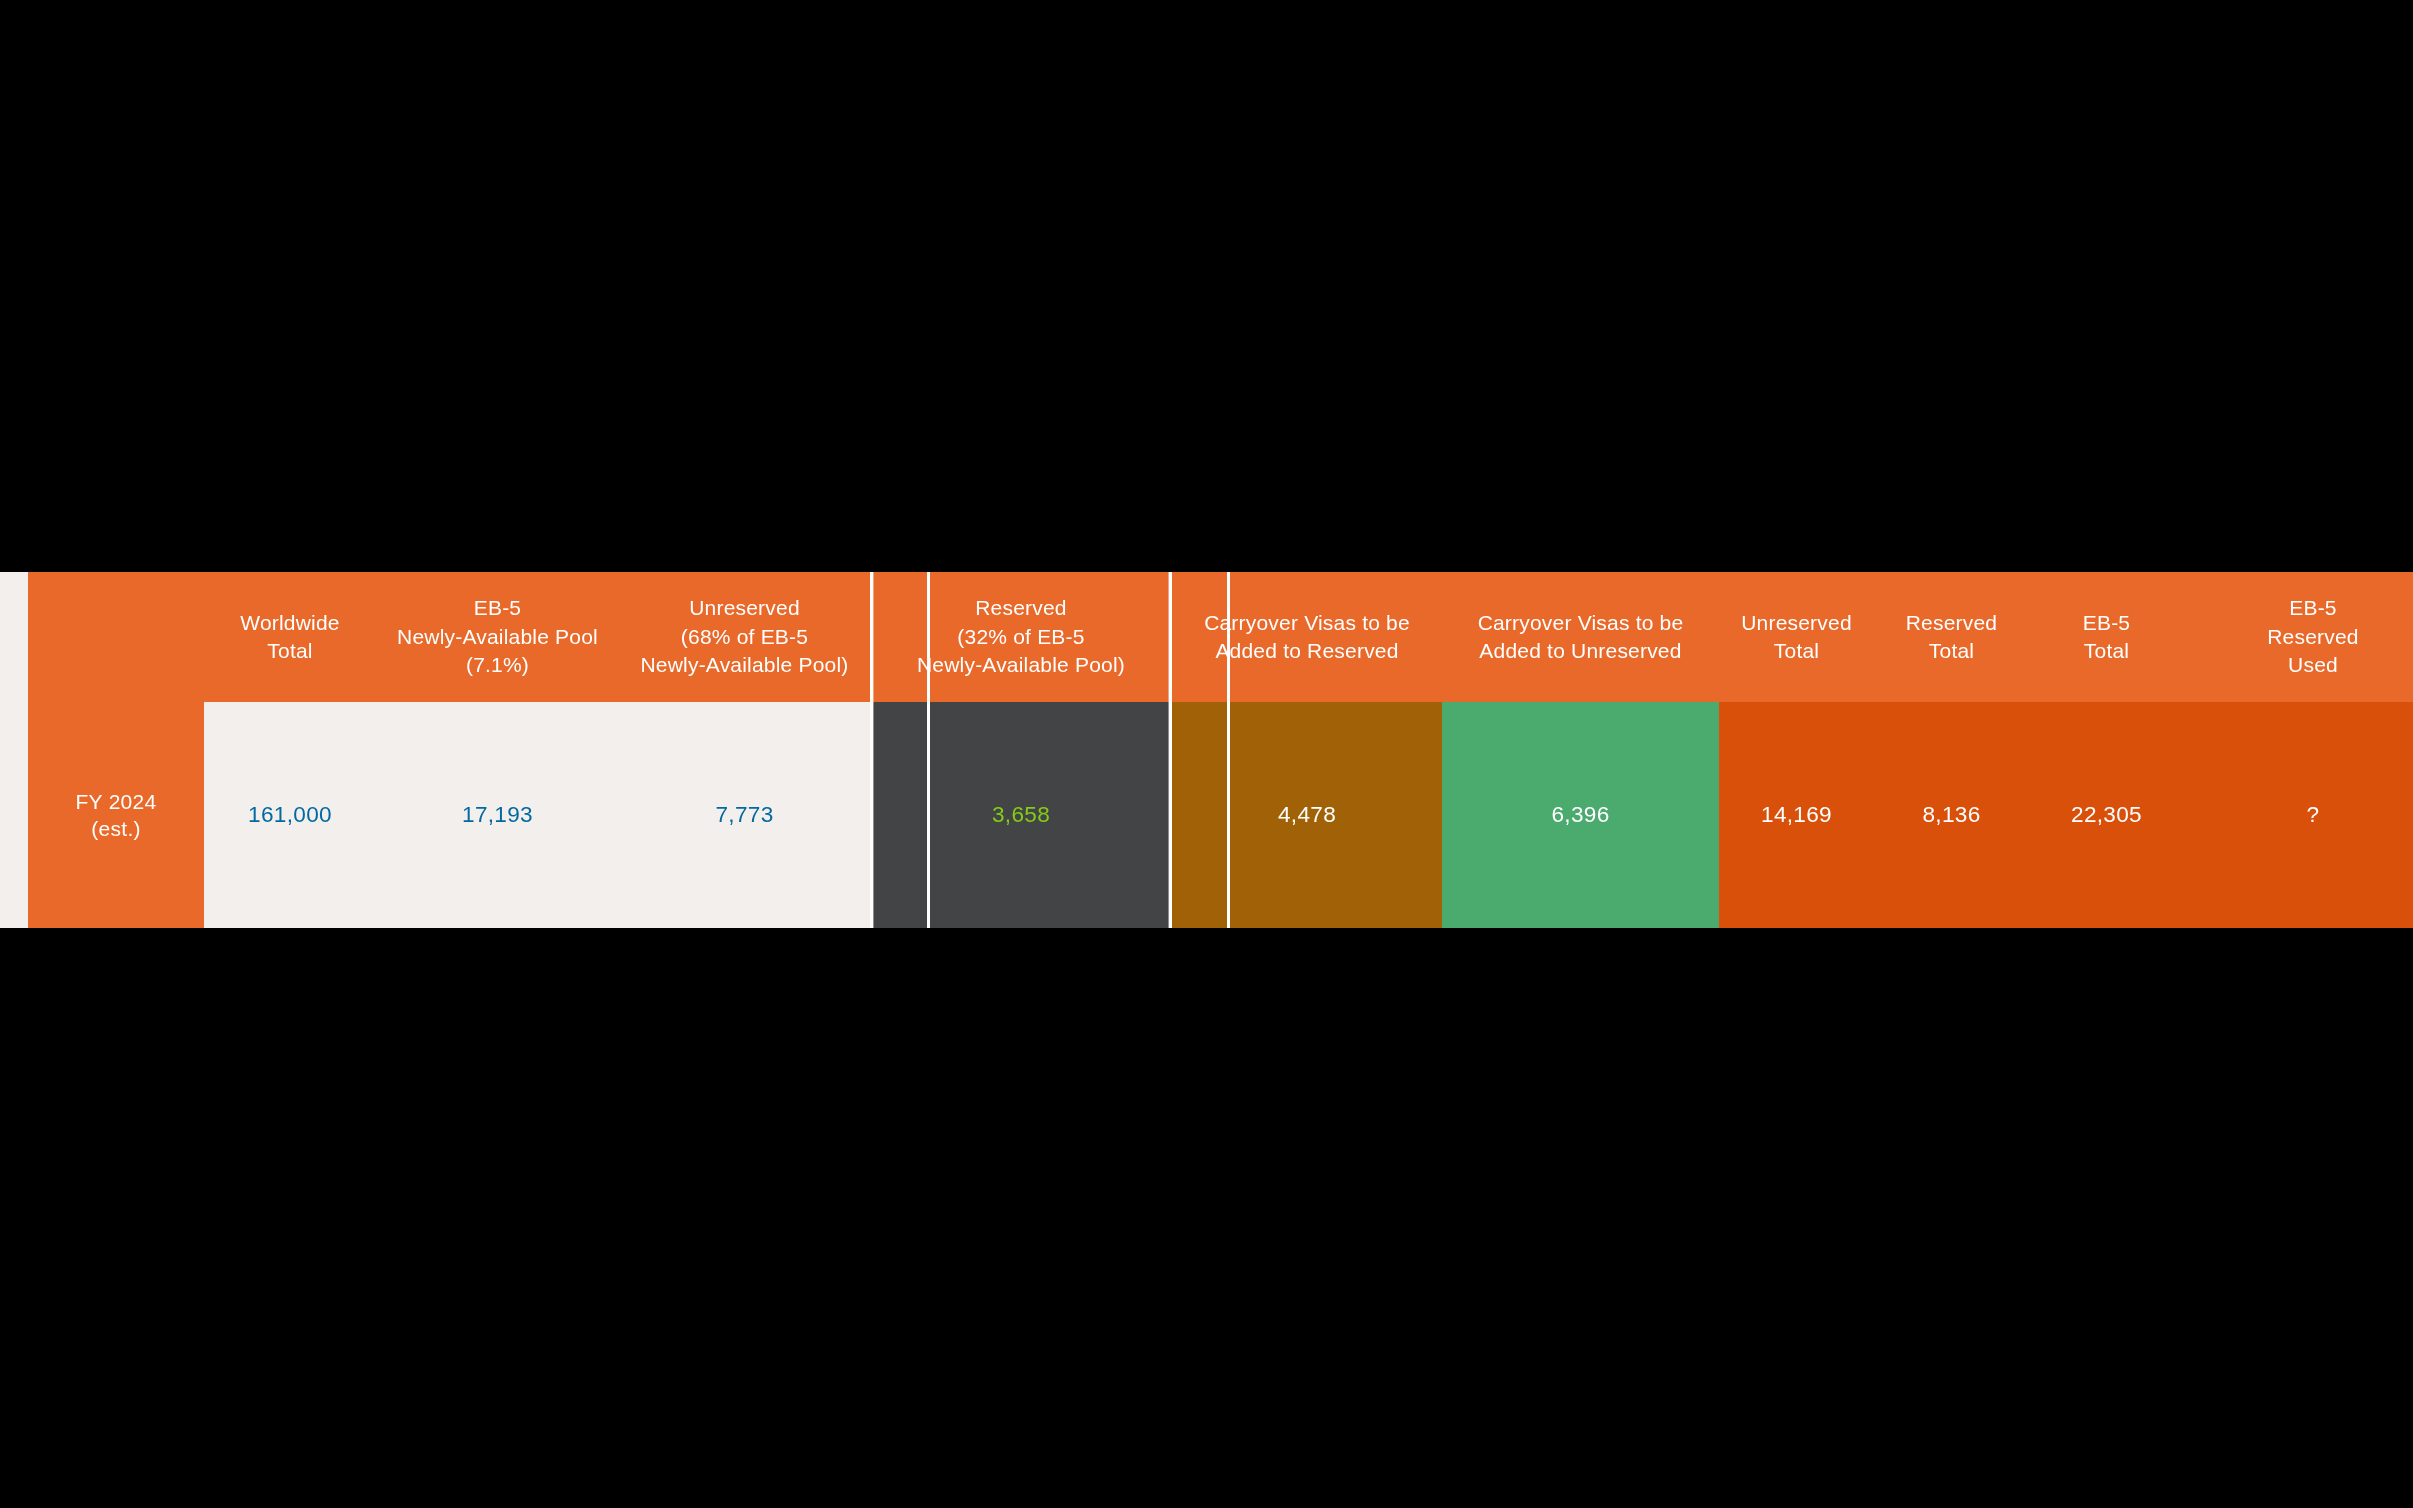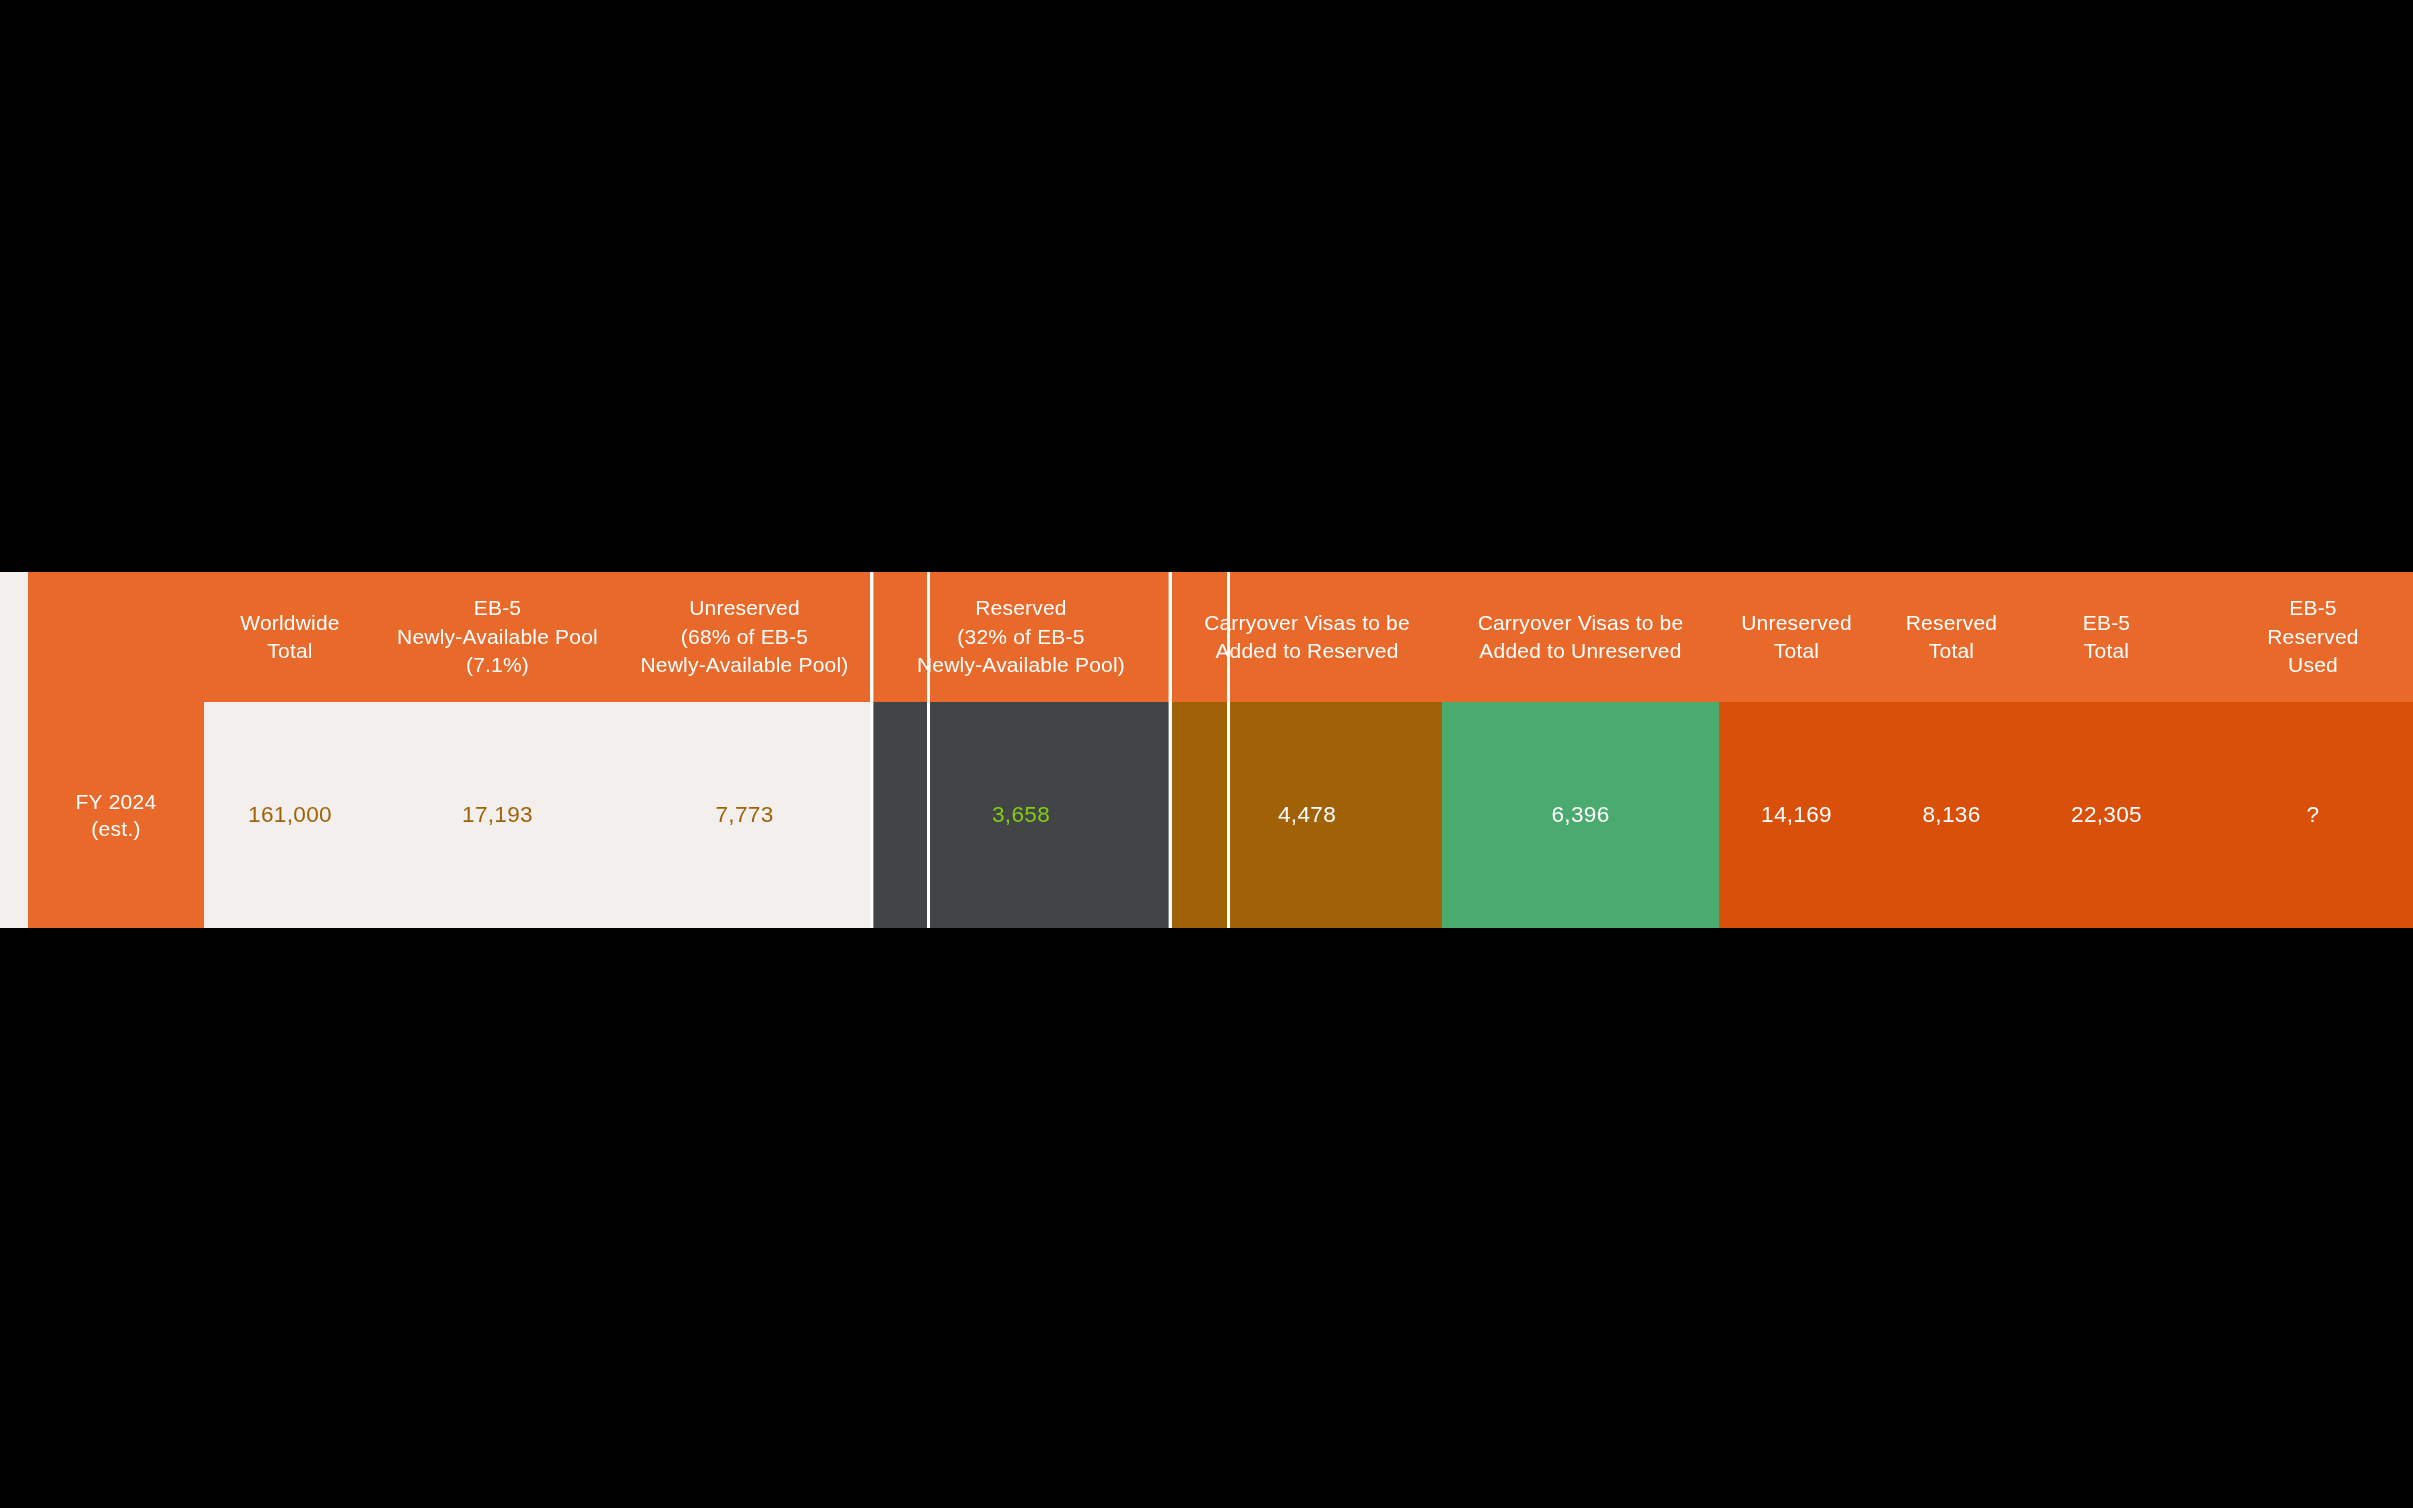--- a/index.html
+++ b/index.html
@@ -74,21 +74,21 @@
     color: #FFFFFF;
     font-size: 21px;
     line-height: 27px;
   }
 
   
   td.c-dark   { background: #434445; color: #84cc16; }
   td.c-blue   { background: #a16207; color: #FFFFFF; }
   td.c-green  { background: #4BAA6E; color: #FFFFFF; }
   td.c-orange { background: #D9500B; color: #FFFFFF; }
-  td.c-plain  { background: #F2EFEC; color: #a16207; }
+  td.c-plain  { background: #F2EFEC; color: #0369a1; }
   td.c-empty  { background: #F2EFEC; }
   .sep-both  { box-shadow: inset 3.4px 0 0 0 #FFFFFF, inset -3.4px 0 0 0 #FFFFFF; }
 
   .sep-line {
     position: absolute;
     top: 0;
     width: 3.4px;
     height: 356px;
     background: #FFFFFF;
     z-index: 5;

